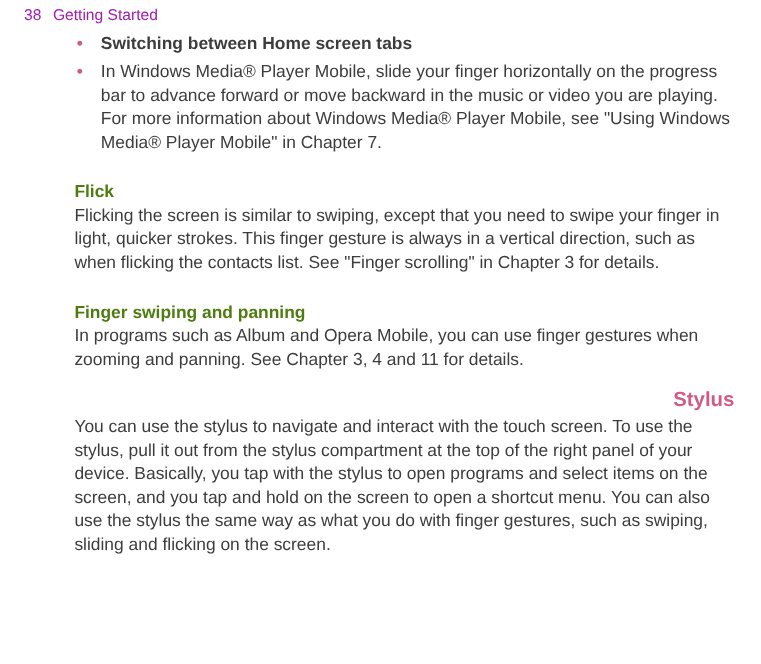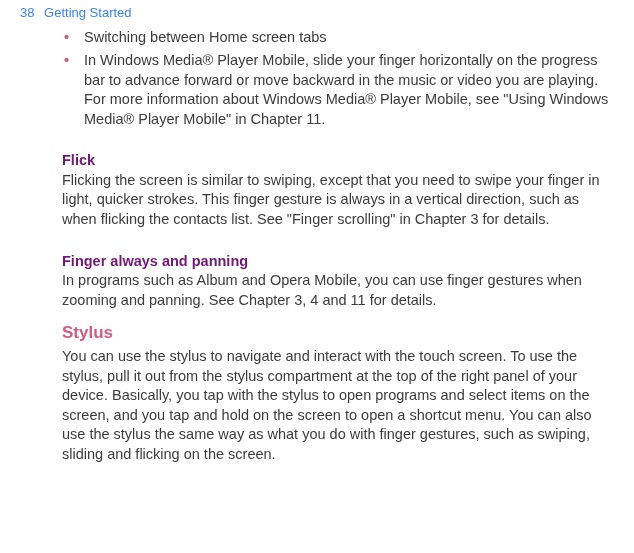--- a/index.html
+++ b/index.html
@@ -11,21 +11,21 @@
     color: #3c3c3c;
     width: 634px;
     height: 553px;
     box-sizing: border-box;
     background: #fff;
   }
   .page {
     padding: 4px 20px 0 20px;
   }
   .header {
-    color: #3b82f6;
+    color: #a21caf;
     font-size: 13px;
     margin-bottom: 6px;
   }
   .header .pgnum {
     margin-right: 6px;
   }
   .content {
     padding-left: 42px;
     padding-right: 2px;
   }
@@ -44,63 +44,64 @@
   }
   ul.bullets > li::before {
     content: "•";
     position: absolute;
     left: 2px;
     top: 0;
     color: #d15b81;
     font-weight: bold;
   }
   .item-title {
-    font-weight: normal;
+    font-weight: bold;
     color: #3c3c3c;
   }
   .item-body {
     margin-top: 4px;
   }
   .sec-blue {
-    color: #701a75;
+    color: #4d7c0f;
     font-weight: bold;
     margin-top: 22px;
   }
   .sec-red {
     color: #d15b81;
     font-weight: bold;
     font-size: 17px;
     margin-top: 12px;
     margin-bottom: 2px;
+    text-align: right;
   }
 </style>
 </head>
 <body>
 
 <div class="page">
   <div class="header">
     <span class="pgnum">38</span>
     <span>Getting Started</span>
   </div>
 
   <div class="content">
 
 
     <ul class="bullets">
       <li>
         <div class="item-title">Switching between Home screen tabs</div>
       </li>
       <li>
-        <div class="item-body">In Windows Media® Player Mobile, slide your finger horizontally on the progress bar to advance forward or move backward in the music or video you are playing. For more information about Windows Media® Player Mobile, see "Using Windows Media® Player Mobile" in Chapter 11.</div>
+        <div class="item-body">In Windows Media® Player Mobile, slide your finger horizontally on the progress bar to advance forward or move backward in the music or video you are playing. For more information about Windows Media® Player Mobile, see "Using Windows Media® Player Mobile" in Chapter 7.</div>
       </li>
     </ul>
 
     <div class="sec-blue">Flick</div>
     <div class="para">Flicking the screen is similar to swiping, except that you need to swipe your finger in light, quicker strokes. This finger gesture is always in a vertical direction, such as when flicking the contacts list. See "Finger scrolling" in Chapter 3 for details.</div>
 
-    <div class="sec-blue">Finger always and panning</div>
+    <div class="sec-blue">Finger swiping and panning</div>
     <div class="para">In programs such as Album and Opera Mobile, you can use finger gestures when zooming and panning. See Chapter 3, 4 and 11 for details.</div>
 
     <div class="sec-red">Stylus</div>
     <div class="para">You can use the stylus to navigate and interact with the touch screen. To use the stylus, pull it out from the stylus compartment at the top of the right panel of your device. Basically, you tap with the stylus to open programs and select items on the screen, and you tap and hold on the screen to open a shortcut menu. You can also use the stylus the same way as what you do with finger gestures, such as swiping, sliding and flicking on the screen.</div>
 
   </div>
 </div>
 
 </body></html>

